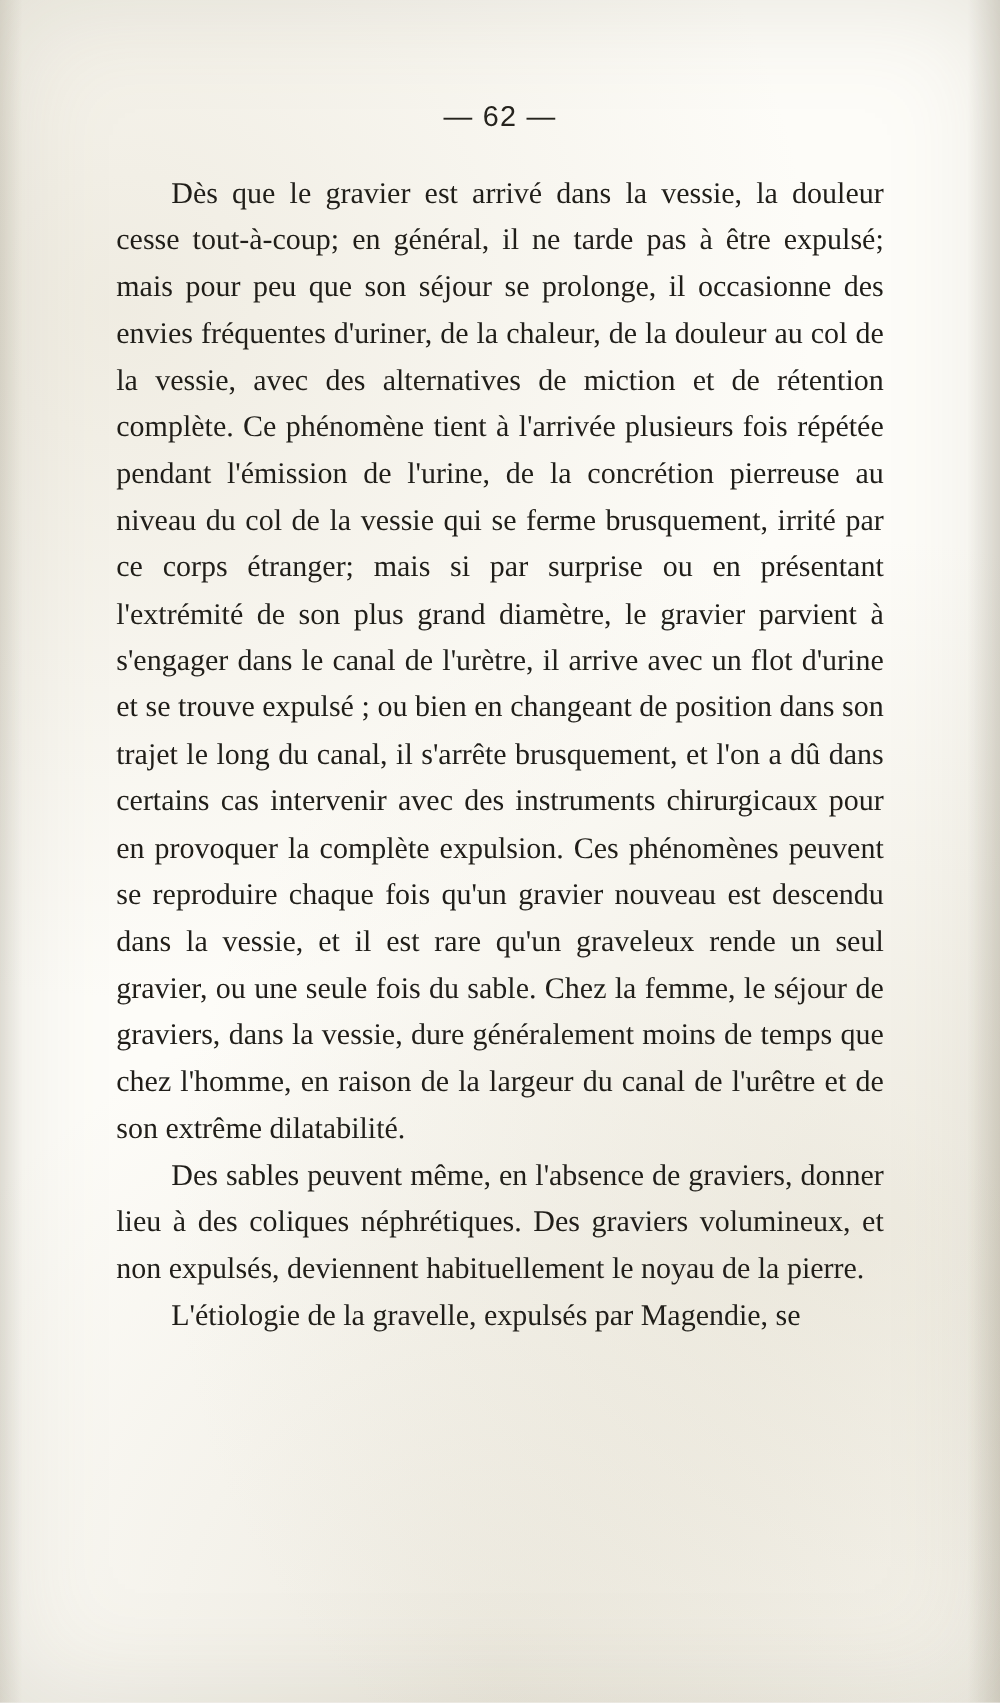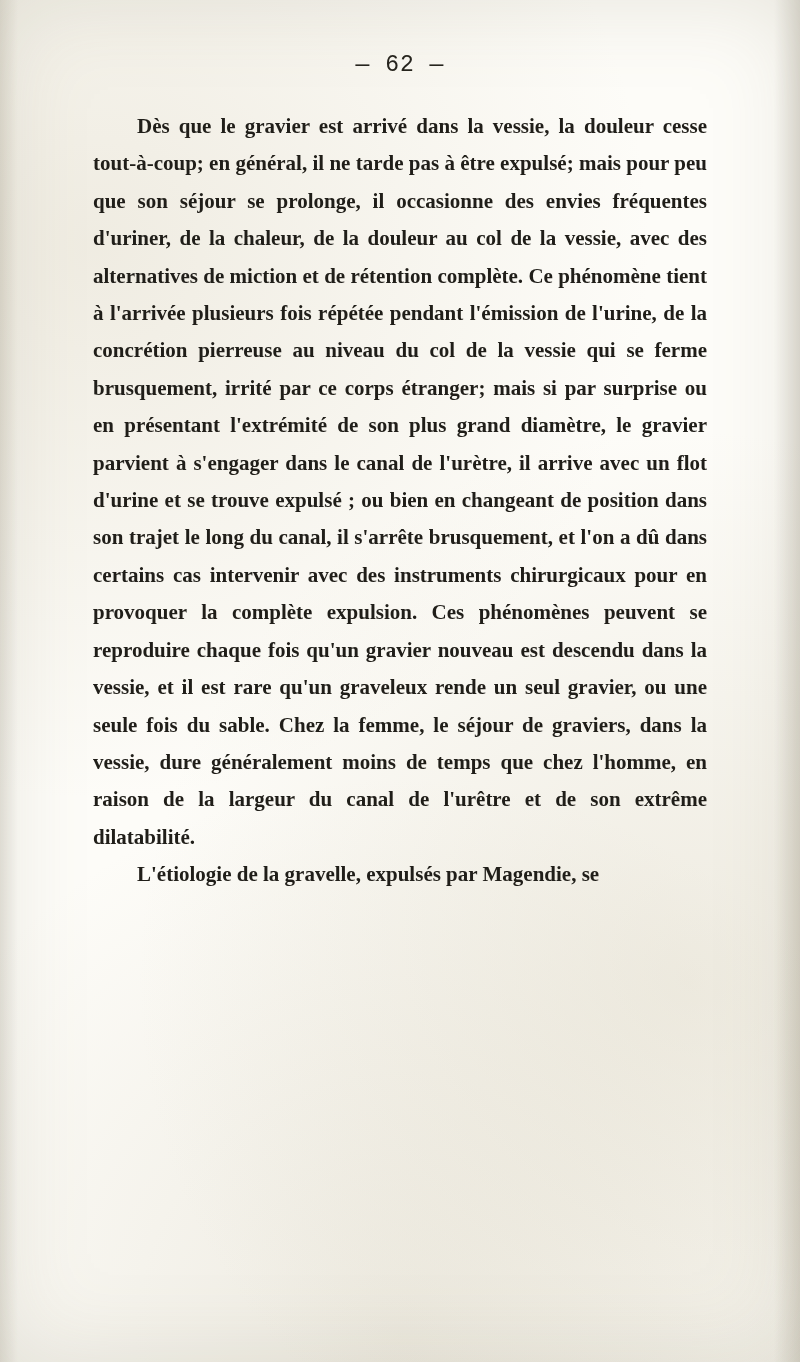--- a/index.html
+++ b/index.html
@@ -23,33 +23,32 @@
       radial-gradient(circle at 12% 18%, rgba(214,206,184,0.35) 0%, rgba(214,206,184,0) 42%),
       radial-gradient(circle at 86% 72%, rgba(208,200,176,0.32) 0%, rgba(208,200,176,0) 46%),
       radial-gradient(circle at 50% 98%, rgba(198,190,166,0.28) 0%, rgba(198,190,166,0) 40%);
     padding: 0;
     box-sizing: border-box;
   }
   .page-number {
     text-align: center;
     font-size: 23px;
     letter-spacing: 1px;
-    margin: 52px 0 30px 0;
+    margin: 80px 0 30px 0;
     color: #26241e;
-    font-family: Liberation Mono, monospace;
+    font-family: Liberation Sans, sans-serif;
   }
   .body-text {
     margin: 0 auto;
     width: 614px;
-    font-size: 21px;
+    font-size: 24px;
     line-height: 37.4px;
     text-align: justify;
     text-justify: inter-word;
     color: #201e19;
-    font-weight: bold;
     -webkit-font-smoothing: antialiased;
   }
   .body-text p {
     margin: 0;
     text-indent: 44px;
   }
   .body-text p + p {
     margin-top: 0;
   }
   
@@ -74,18 +73,19 @@
     pointer-events: none;
   }
 </style>
 </head>
 <body>
 
 <div class="page">
   <div class="page-number">— 62 —</div>
   <div class="body-text">
     <p>Dès que le gravier est arrivé dans la vessie, la douleur cesse tout-à-coup; en général, il ne tarde pas à être expulsé; mais pour peu que son séjour se prolonge, il occasionne des envies fréquentes d'uriner, de la chaleur, de la douleur au col de la vessie, avec des alternatives de miction et de rétention complète. Ce phénomène tient à l'arrivée plusieurs fois répétée pendant l'émission de l'urine, de la concrétion pierreuse au niveau du col de la vessie qui se ferme brusquement, irrité par ce corps étranger; mais si par surprise ou en présentant l'extrémité de son plus grand diamètre, le gravier parvient à s'engager dans le canal de l'urètre, il arrive avec un flot d'urine et se trouve expulsé ; ou bien en changeant de position dans son trajet le long du canal, il s'arrête brusquement, et l'on a dû dans certains cas intervenir avec des instruments chirurgicaux pour en provoquer la complète expulsion. Ces phénomènes peuvent se reproduire chaque fois qu'un gravier nouveau est descendu dans la vessie, et il est rare qu'un graveleux rende un seul gravier, ou une seule fois du sable. Chez la femme, le séjour de graviers, dans la vessie, dure généralement moins de temps que chez l'homme, en raison de la largeur du canal de l'urêtre et de son extrême dilatabilité.</p>
+    <p>Des sables peuvent même, en l'absence de graviers, donner lieu à des coliques néphrétiques. Des graviers volumineux, et non expulsés, deviennent habituellement le noyau de la pierre.</p>
     <p>L'étiologie de la gravelle, expulsés par Magendie, se</p>
   </div>
   <div class="edge-shadow-left"></div>
   <div class="edge-shadow-right"></div>
   <div class="vignette"></div>
 </div>
 
 </body></html>

